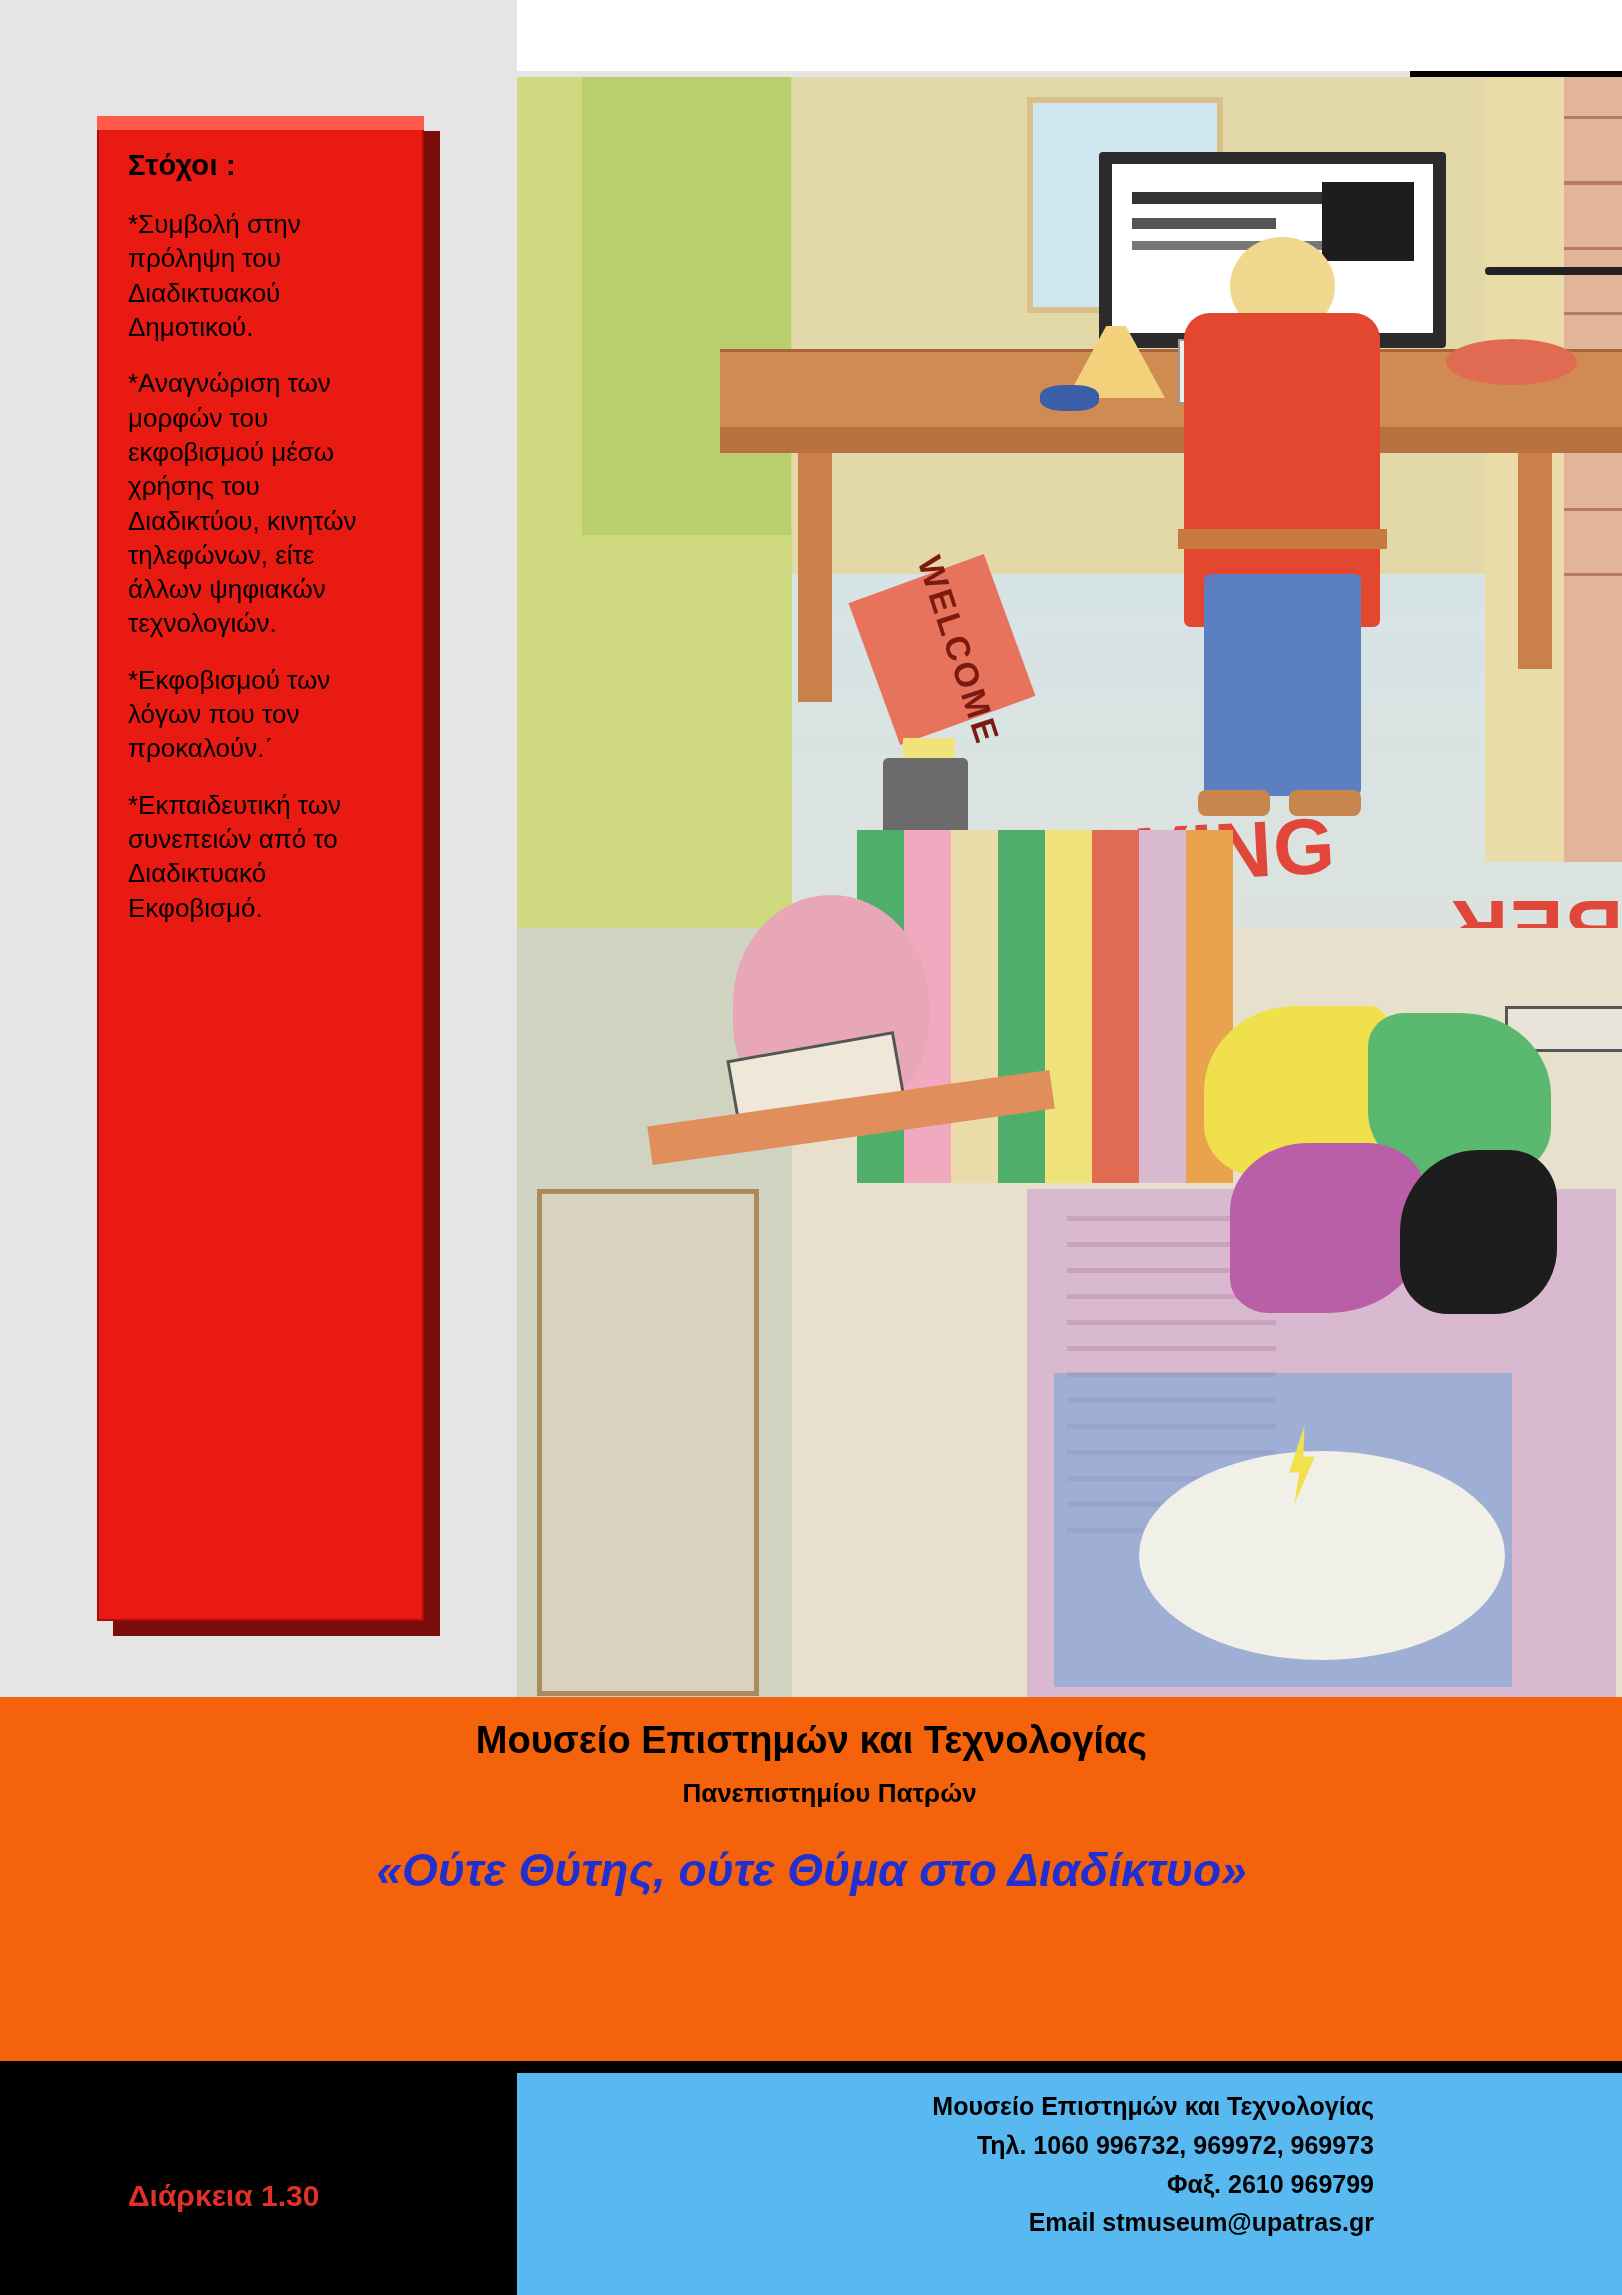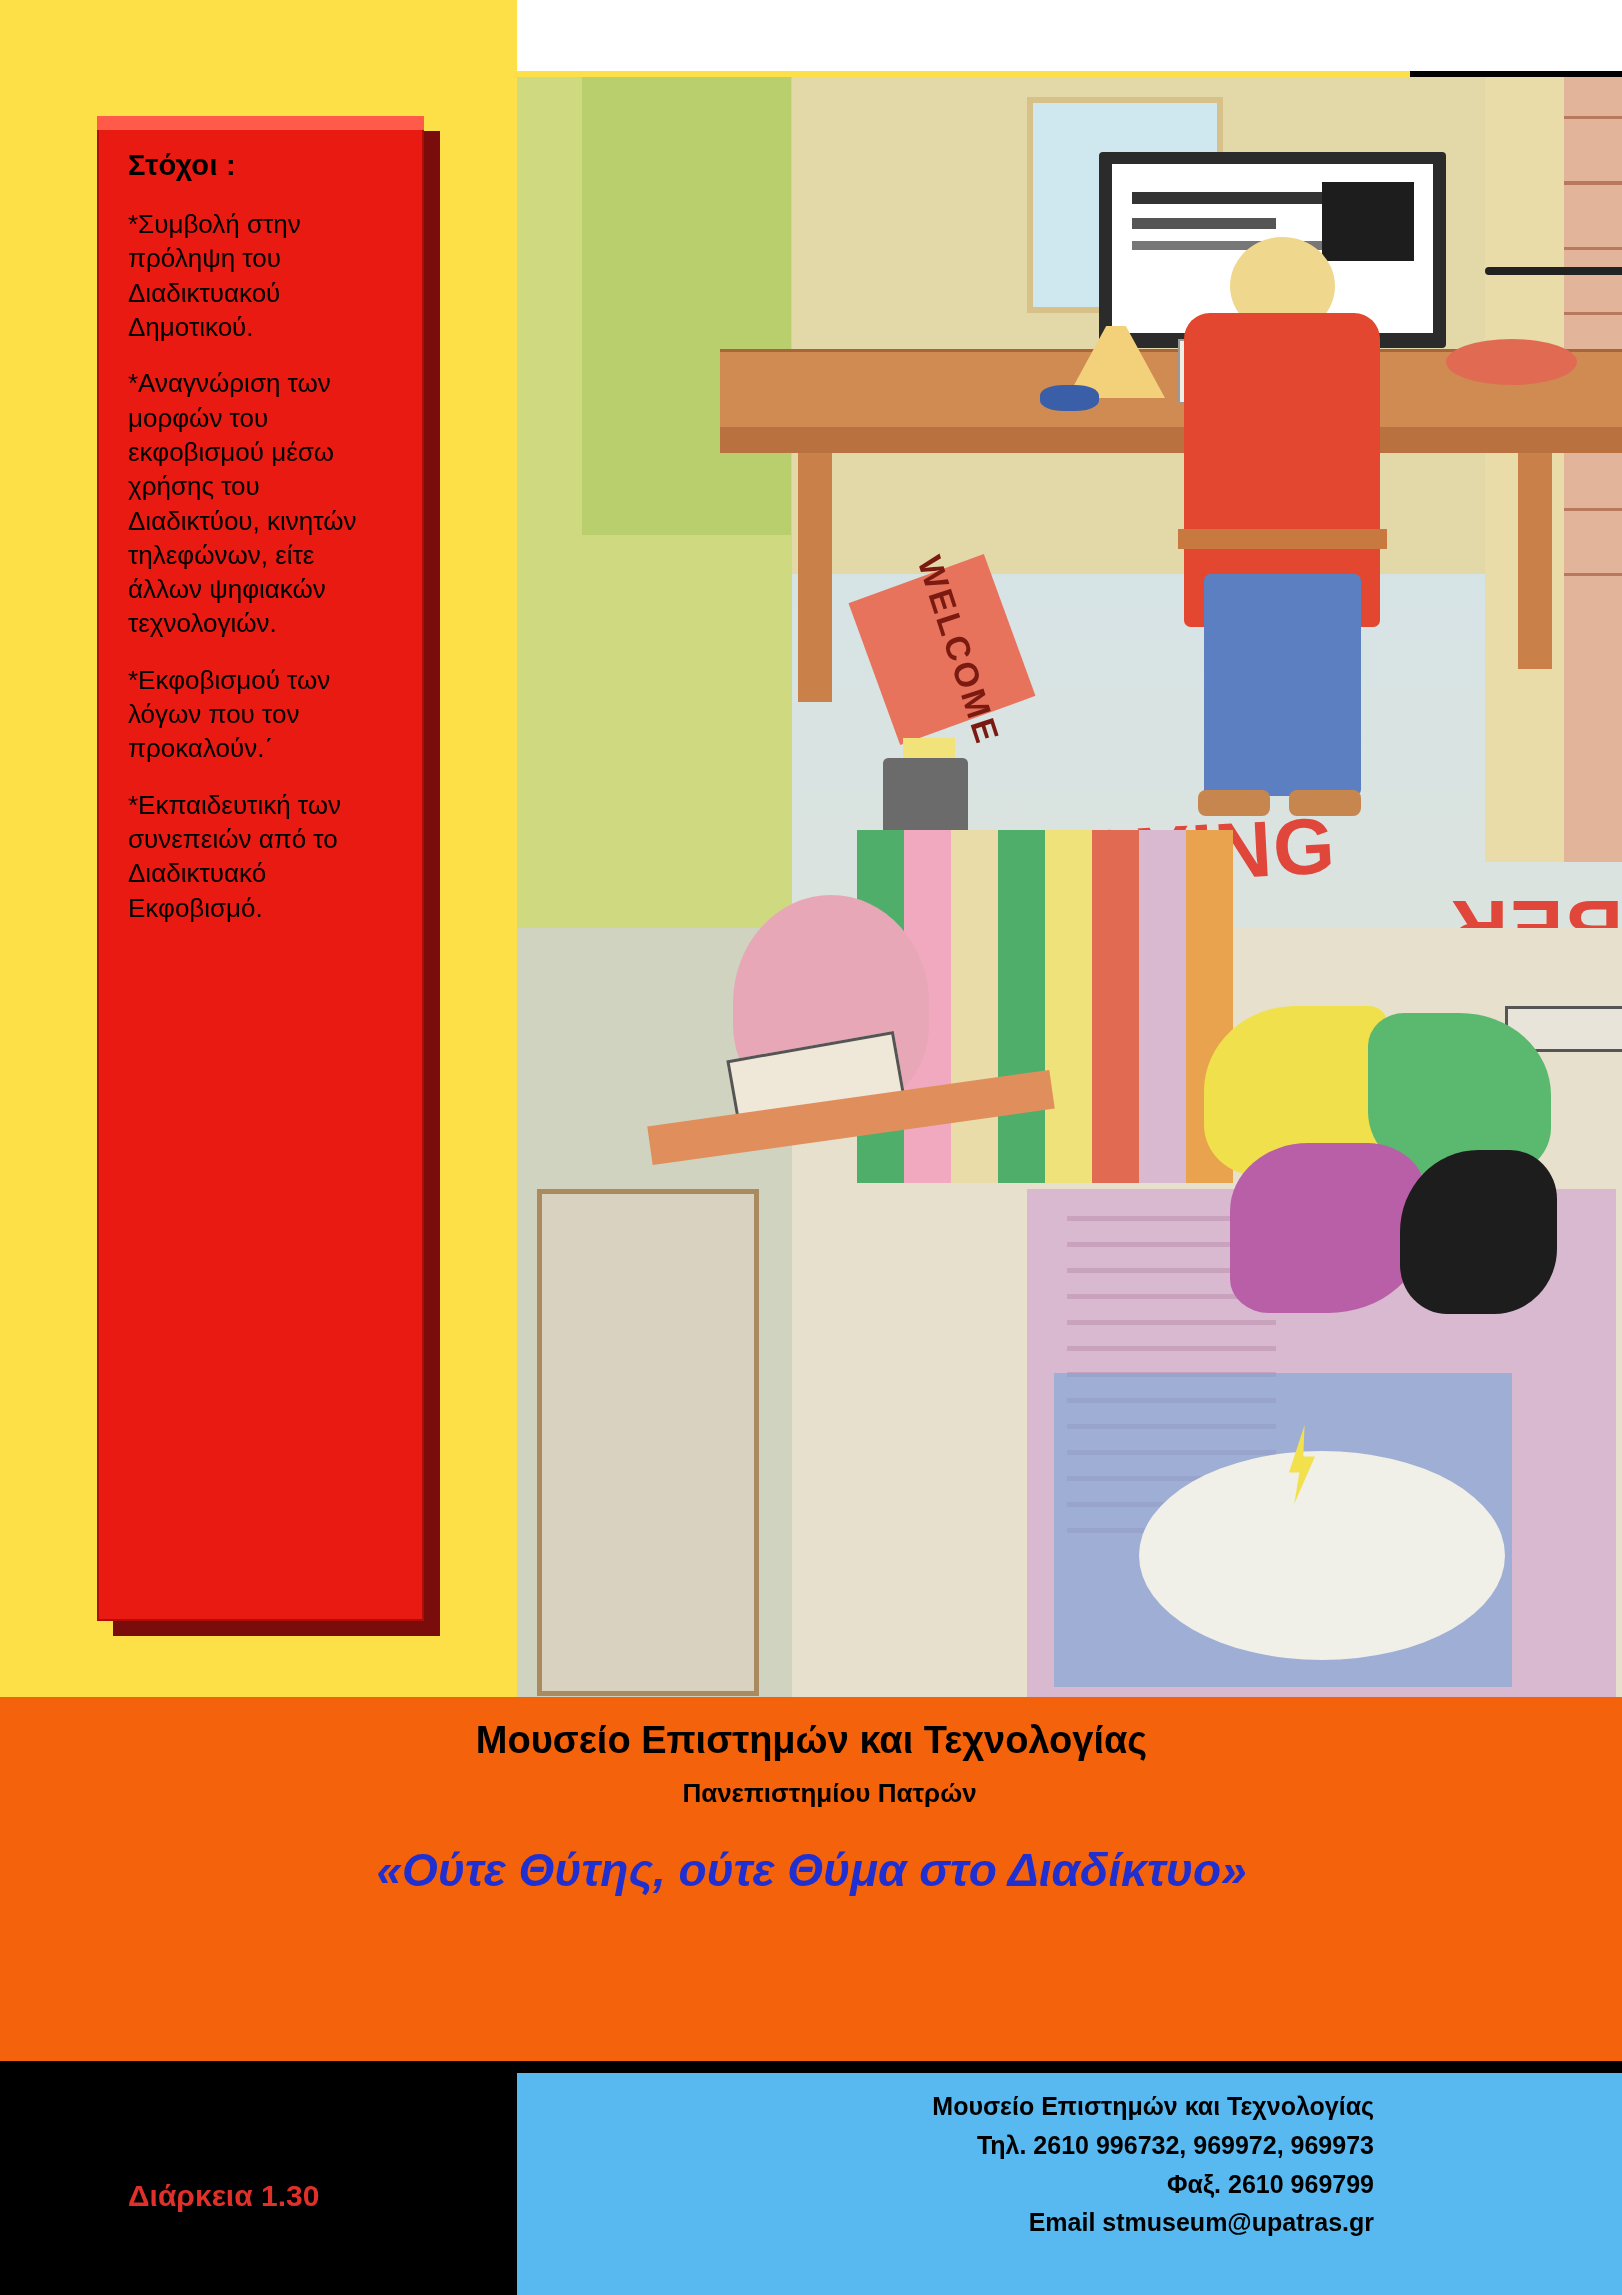--- a/index.html
+++ b/index.html
@@ -7,21 +7,21 @@
     width: 1623px;
     height: 2295px;
     background: #000000;
     font-family: "Liberation Sans", sans-serif;
     overflow: hidden;
   }
   .poster {
     position: relative;
     width: 1410px;
     height: 2295px;
-    background: #fde047;
+    background: #e5e5e5;
   }
 
   
   .top-white-strip {
     position: absolute;
     left: 517px;
     top: 0;
     width: 1106px;
     height: 71px;
     background: #ffffff;
@@ -301,19 +301,19 @@
     <div class="ob-title1">Μουσείο Επιστημών και Τεχνολογίας</div>
     <div class="ob-title2">Πανεπιστημίου Πατρών</div>
     <div class="ob-slogan">«Ούτε Θύτης, ούτε Θύμα στο Διαδίκτυο»</div>
   </div>
 
   <div class="footer-black"></div>
   <div class="footer-blue"></div>
   <div class="duration">Διάρκεια  1.30</div>
   <div class="contact">
     <div>Μουσείο Επιστημών και Τεχνολογίας</div>
-    <div>Τηλ. 2610 996732, 969972, 969973</div>
+    <div>Τηλ. 1060 996732, 969972, 969973</div>
     <div>Φαξ. 2610 969799</div>
     <div>Email stmuseum@upatras.gr</div>
   </div>
 
 </div>
 
 
 </body></html>

